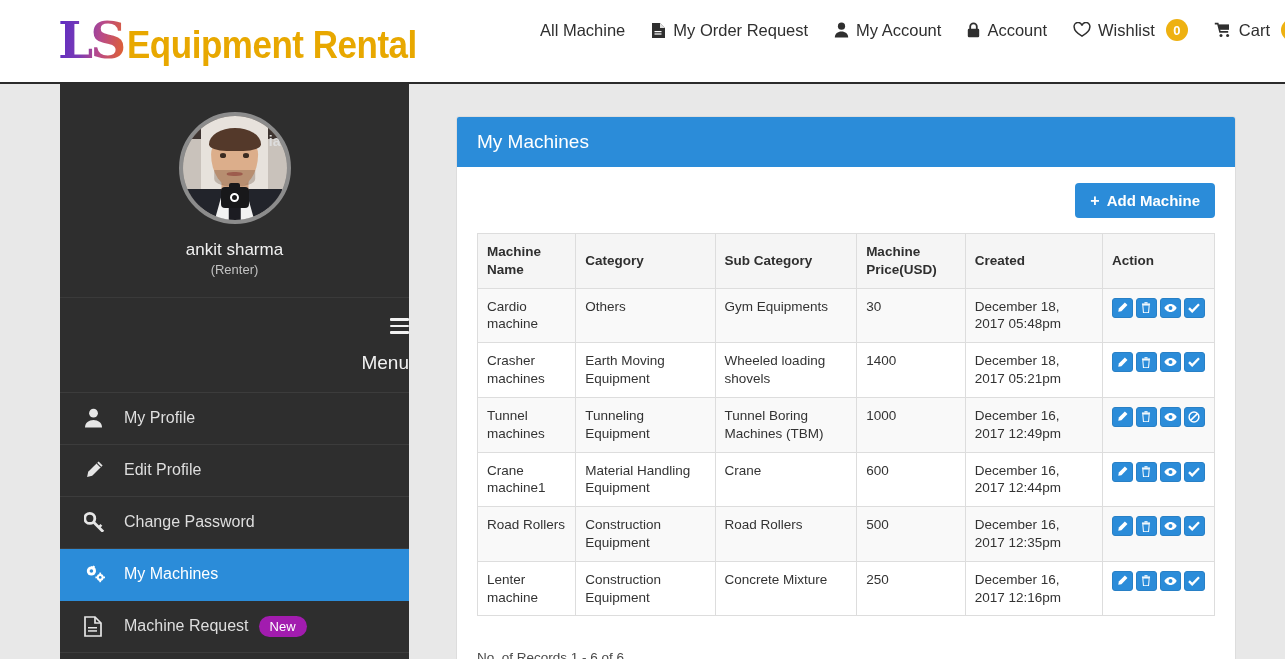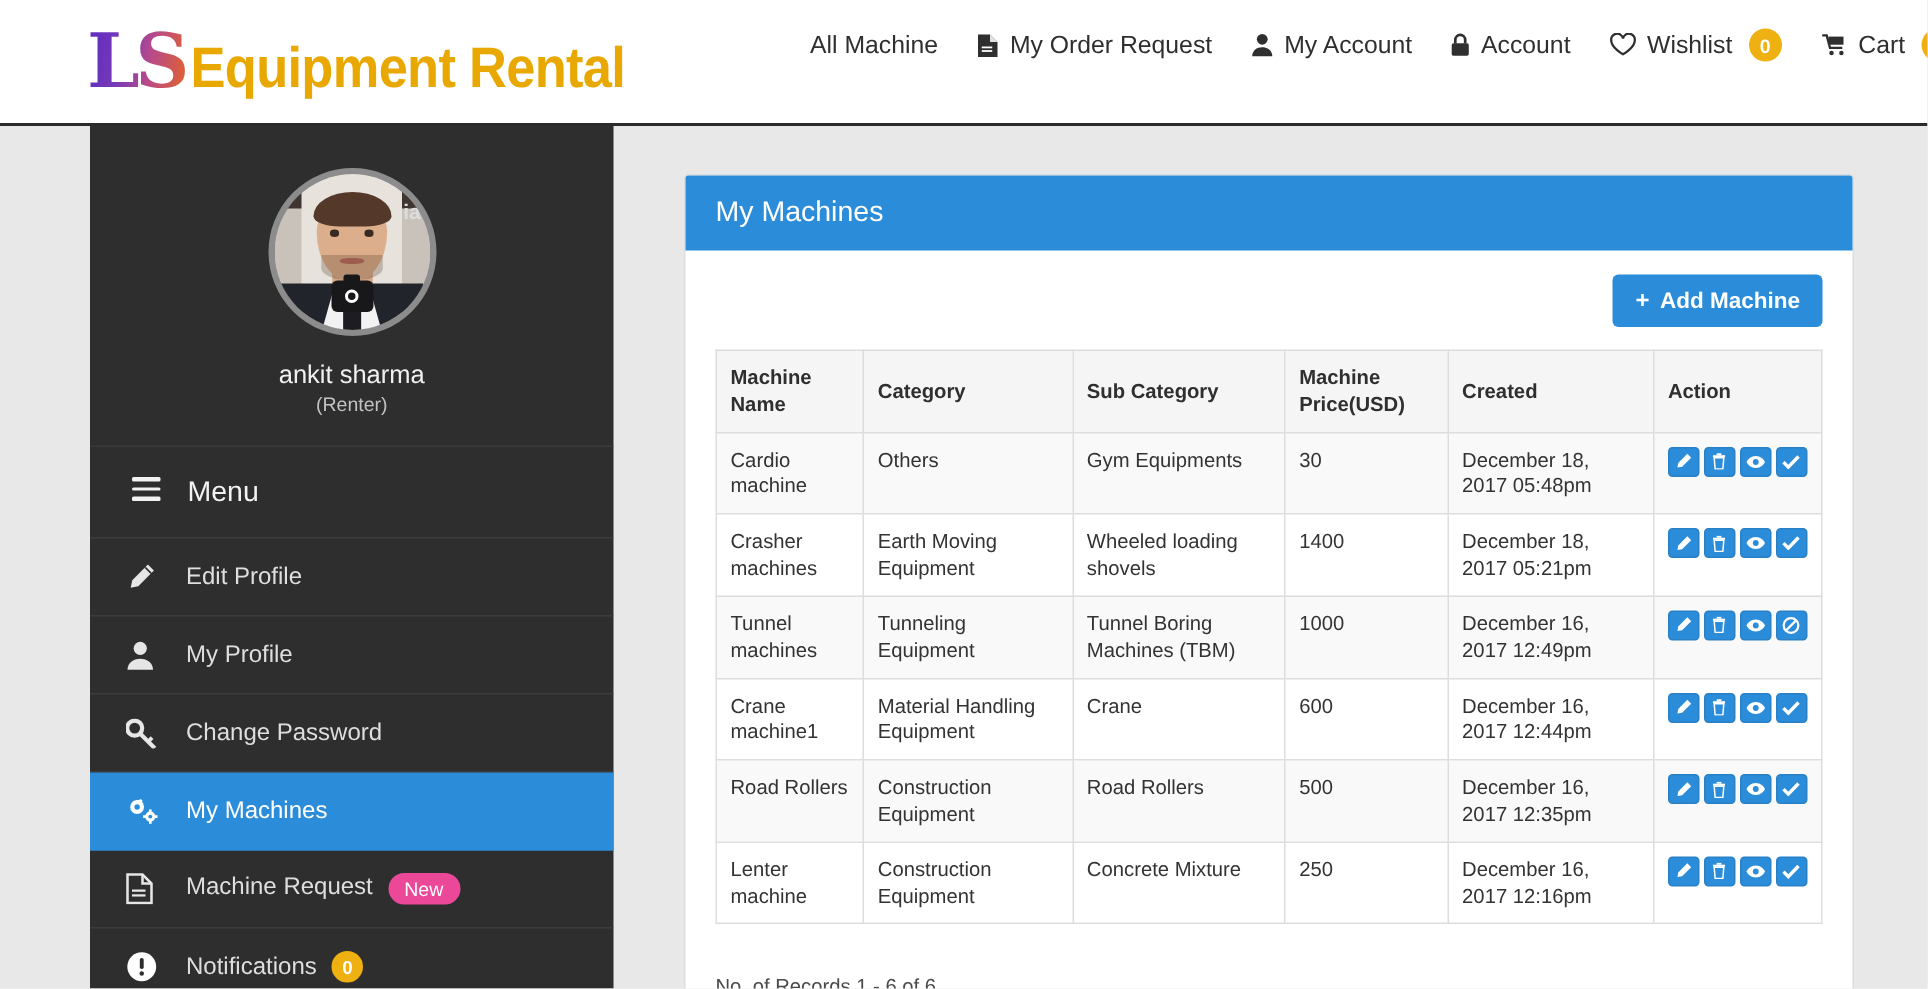--- a/index.html
+++ b/index.html
@@ -167,47 +167,48 @@
     font-size: 17px;
     color: #f0f0f0;
   }
   .user-role {
     margin-top: 2px;
     font-size: 13px;
     color: #c2c2c2;
   }
 
   .menu-head {
-    display: flex; align-items: flex-start; gap: 18px;
+    display: flex; align-items: flex-end; gap: 18px;
     padding: 20px 0 18px 28px;
     font-size: 19px;
     color: #f2f2f2;
     border-bottom: 1px solid #3c3c3c;
     cursor: pointer;
+    flex-direction: column;
   }
   .hamburger { display: inline-flex; flex-direction: column; gap: 4px; }
   .hamburger span { display: block; width: 19px; height: 2.6px; background: #f2f2f2; border-radius: 1px; }
 
   .menu-item {
     display: flex; align-items: center;
     height: 52px;
     padding-left: 24px;
     color: #dedede;
     font-size: 16px;
     border-bottom: 1px solid #3c3c3c;
     cursor: pointer;
   }
   .menu-item.active { background: #2b8cd9; color: #ffffff; border-bottom-color: #2b8cd9; }
   .menu-item .m-ico {
     width: 40px; min-width: 40px;
     display: inline-flex; align-items: center; justify-content: flex-start;
   }
   .menu-item .m-label { display: inline-flex; align-items: center; gap: 10px; }
   .pill-new {
-    background: #ec4899;
+    background: #a21caf;
     color: #ffffff;
     font-size: 13px;
     padding: 2px 11px;
     border-radius: 11px;
     line-height: 1.35;
   }
   .badge-round {
     background: #eeb111;
     color: #ffffff;
     font-size: 12.5px;
@@ -397,39 +398,39 @@
       <span class="hamburger">
           <span></span>
           <span></span>
           <span></span>
         </span>
       <span>Menu</span>
     </div>
 
     <div class="menu-item">
       <span class="m-ico">
+        <svg width="19" height="20" viewBox="0 0 19 20">
+            <circle cx="9.5" cy="5.2" r="4.4" fill="#e6e6e6"></circle>
+            <path d="M1 19.5c0-4.6 3.8-7.4 8.5-7.4s8.5 2.8 8.5 7.4z" fill="#e6e6e6"></path>
+          </svg>
+      </span>
+      <span class="m-label">
+        <span>My Profile</span>
+      </span>
+    </div>
+
+    <div class="menu-item">
+      <span class="m-ico">
         <svg width="20" height="20" viewBox="0 0 20 20">
             <path d="M14.6 1.4l4 4-10.4 10.4-5.1 1.1 1.1-5.1z" fill="#e6e6e6"></path>
             <path d="M12.8 3.2l4 4" stroke="#2e2e2e" stroke-width="1.1"></path>
           </svg>
       </span>
       <span class="m-label">
         <span>Edit Profile</span>
-      </span>
-    </div>
-
-    <div class="menu-item">
-      <span class="m-ico">
-        <svg width="19" height="20" viewBox="0 0 19 20">
-            <circle cx="9.5" cy="5.2" r="4.4" fill="#e6e6e6"></circle>
-            <path d="M1 19.5c0-4.6 3.8-7.4 8.5-7.4s8.5 2.8 8.5 7.4z" fill="#e6e6e6"></path>
-          </svg>
-      </span>
-      <span class="m-label">
-        <span>My Profile</span>
       </span>
     </div>
 
     <div class="menu-item">
       <span class="m-ico">
         <svg width="21" height="20" viewBox="0 0 21 20">
             <circle cx="5.8" cy="6.4" r="5" fill="none" stroke="#e6e6e6" stroke-width="2.8"></circle>
             <path d="M9.2 9.8l10 10" stroke="#e6e6e6" stroke-width="2.8"></path>
             <path d="M14.8 15.4l2.6-2.6" stroke="#e6e6e6" stroke-width="2.6"></path>
           </svg>

